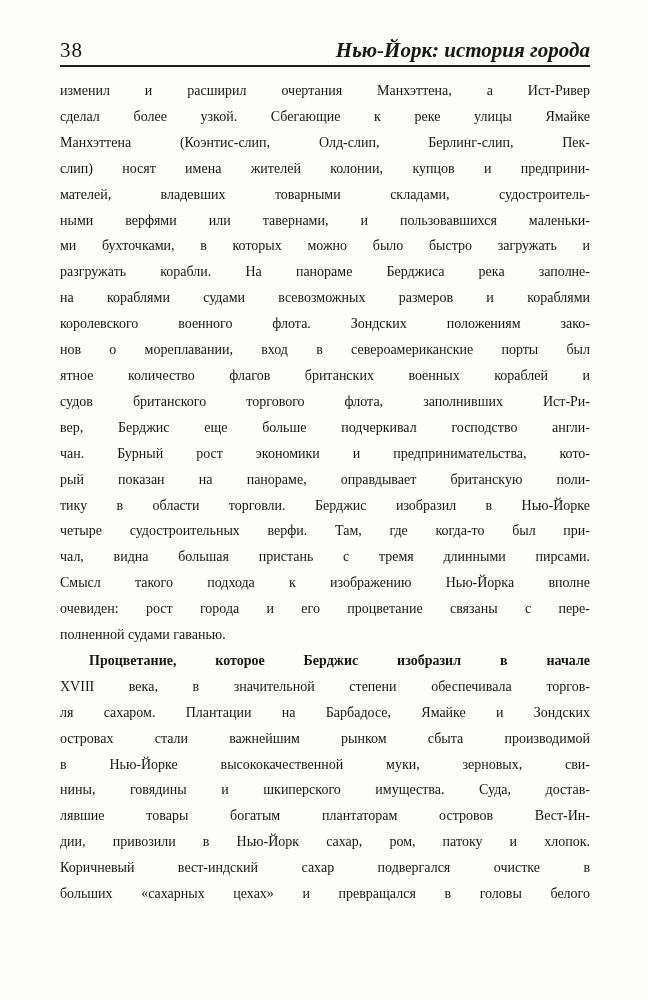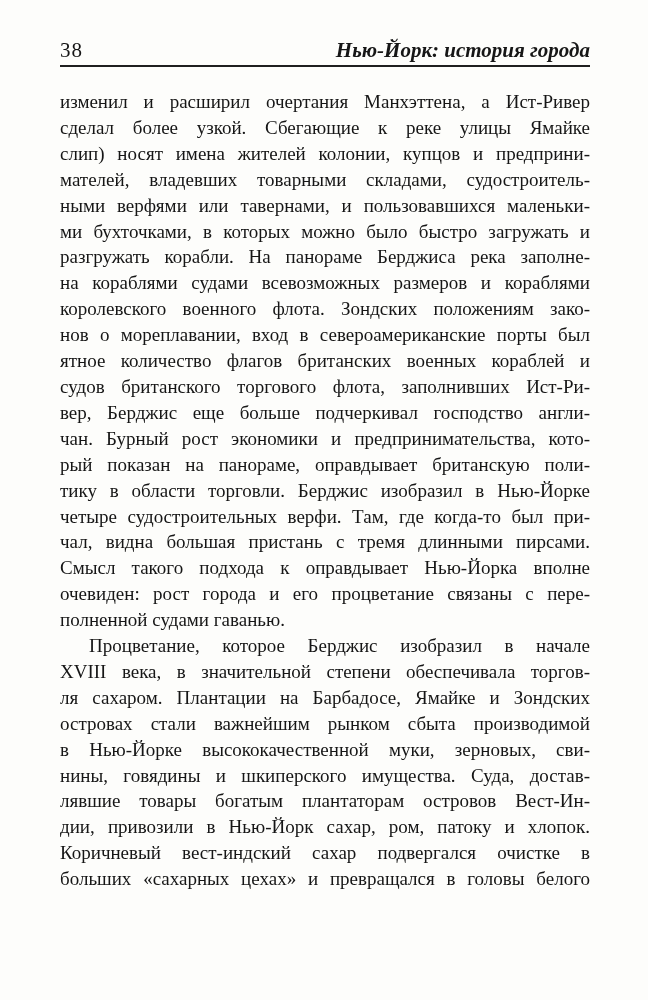--- a/index.html
+++ b/index.html
@@ -32,68 +32,70 @@
     font-style: italic;
     font-weight: bold;
   }
   .header-rule {
     margin-top: 3px;
     border: none;
     border-bottom: 2px solid #1f1f1f;
     height: 0;
   }
   .body-text {
-    margin-top: 22px;
-    font-size: 19px;
+    margin-top: 11px;
+    font-size: 14px;
     line-height: 25.9px;
   }
   .line {
     text-align: justify;
     text-align-last: justify;
     overflow: hidden;
     white-space: nowrap;
   }
   .line.no-justify {
     text-align: right;
     text-align-last: left;
   }
   .line.indent {
     text-indent: 29px;
+    font-weight: bold;
   }
 </style>
 </head>
 <body>
 
 <div class="page">
   <div class="header">
     <span class="page-number">38</span>
     <span class="running-title">Нью-Йорк: история города</span>
   </div>
   <div class="header-rule"></div>
   <div class="body-text">
       <div class="paragraph">
         <div class="line">изменил и расширил очертания Манхэттена, а Ист-Ривер</div>
         <div class="line">сделал более узкой. Сбегающие к реке улицы Ямайке</div>
+        <div class="line">Манхэттена (Коэнтис-слип, Олд-слип, Берлинг-слип, Пек-</div>
         <div class="line">слип) носят имена жителей колонии, купцов и предприни-</div>
         <div class="line">мателей, владевших товарными складами, судостроитель-</div>
         <div class="line">ными верфями или тавернами, и пользовавшихся маленьки-</div>
         <div class="line">ми бухточками, в которых можно было быстро загружать и</div>
         <div class="line">разгружать корабли. На панораме Берджиса река заполне-</div>
         <div class="line">на кораблями судами всевозможных размеров и кораблями</div>
         <div class="line">королевского военного флота. Зондских положениям зако-</div>
         <div class="line">нов о мореплавании, вход в североамериканские порты был</div>
         <div class="line">ятное количество флагов британских военных кораблей и</div>
         <div class="line">судов британского торгового флота, заполнивших Ист-Ри-</div>
         <div class="line">вер, Берджис еще больше подчеркивал господство англи-</div>
         <div class="line">чан. Бурный рост экономики и предпринимательства, кото-</div>
         <div class="line">рый показан на панораме, оправдывает британскую поли-</div>
         <div class="line">тику в области торговли. Берджис изобразил в Нью-Йорке</div>
         <div class="line">четыре судостроительных верфи. Там, где когда-то был при-</div>
         <div class="line">чал, видна большая пристань с тремя длинными пирсами.</div>
-        <div class="line">Смысл такого подхода к оправдывает Нью-Йорка вполне</div>
+        <div class="line">Смысл такого подхода к изображению Нью-Йорка вполне</div>
         <div class="line">очевиден: рост города и его процветание связаны с пере-</div>
         <div class="line no-justify">полненной судами гаванью.</div>
       </div>
       <div class="paragraph">
         <div class="line indent">Процветание, которое Берджис изобразил в начале</div>
         <div class="line">XVIII века, в значительной степени обеспечивала торгов-</div>
         <div class="line">ля сахаром. Плантации на Барбадосе, Ямайке и Зондских</div>
         <div class="line">островах стали важнейшим рынком сбыта производимой</div>
         <div class="line">в Нью-Йорке высококачественной муки, зерновых, сви-</div>
         <div class="line">нины, говядины и шкиперского имущества. Суда, достав-</div>

